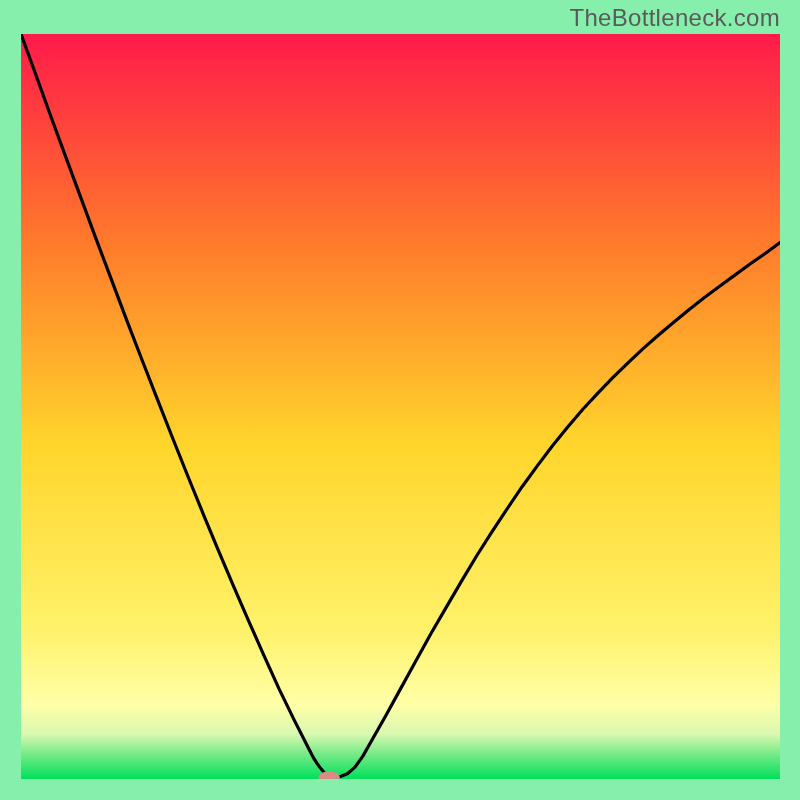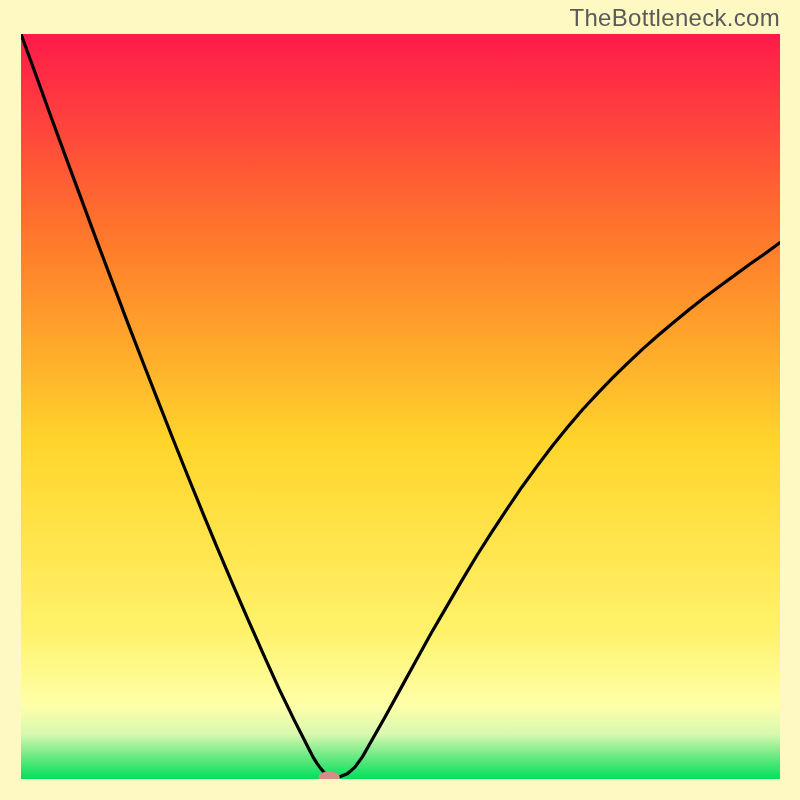--- a/index.html
+++ b/index.html
@@ -7,21 +7,21 @@
     padding: 0;
     width: 800px;
     height: 800px;
     background: #000;
     font-family: Arial, Helvetica, sans-serif;
     overflow: hidden;
   }
   .outer {
     width: 800px;
     height: 800px;
-    background: #fef9c3;
+    background: #86efac;
     position: relative;
   }
   .watermark {
     position: absolute;
     top: 4px;
     right: 20px;
     color: #5a5a5a;
     font-size: 24px;
     font-weight: 500;
     letter-spacing: 0.3px;

